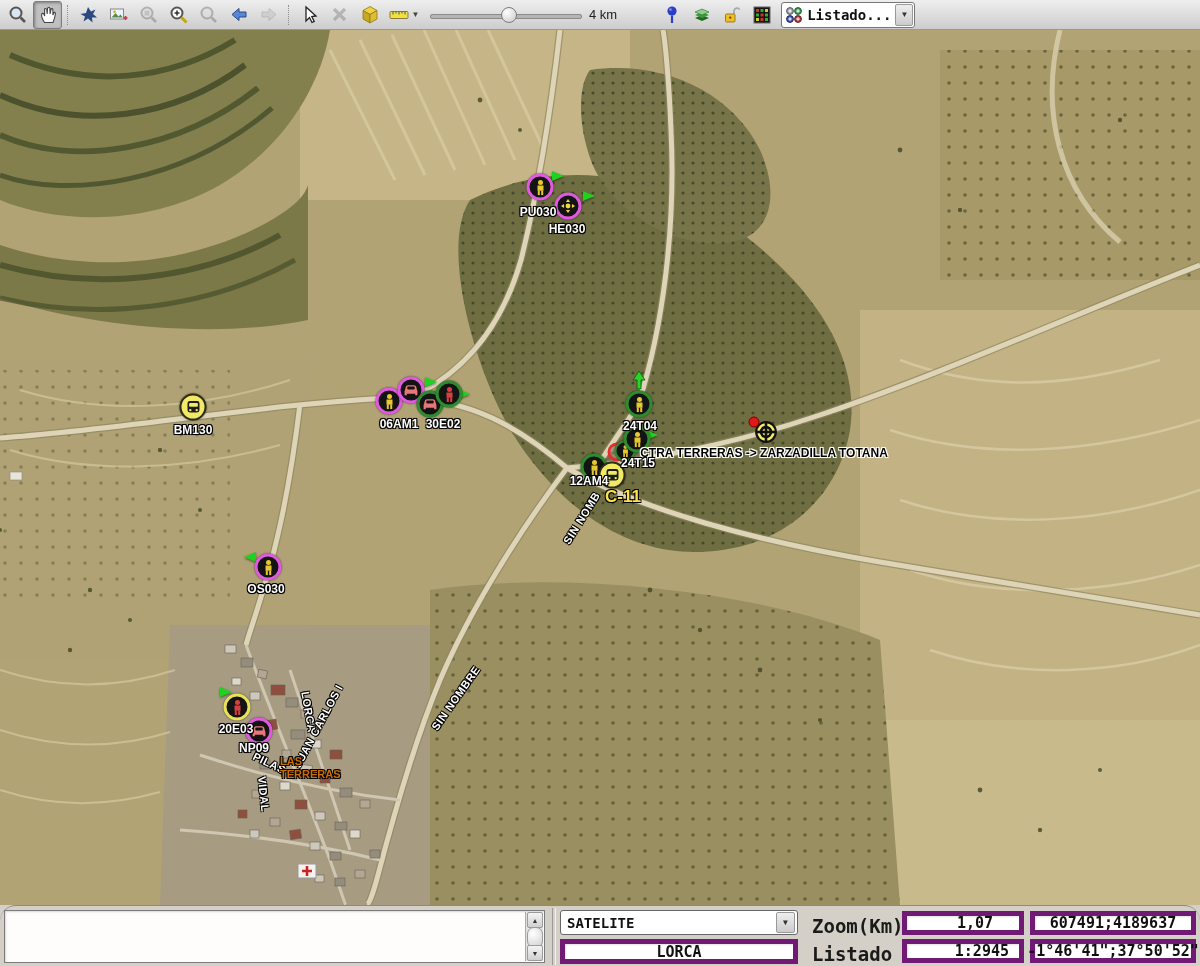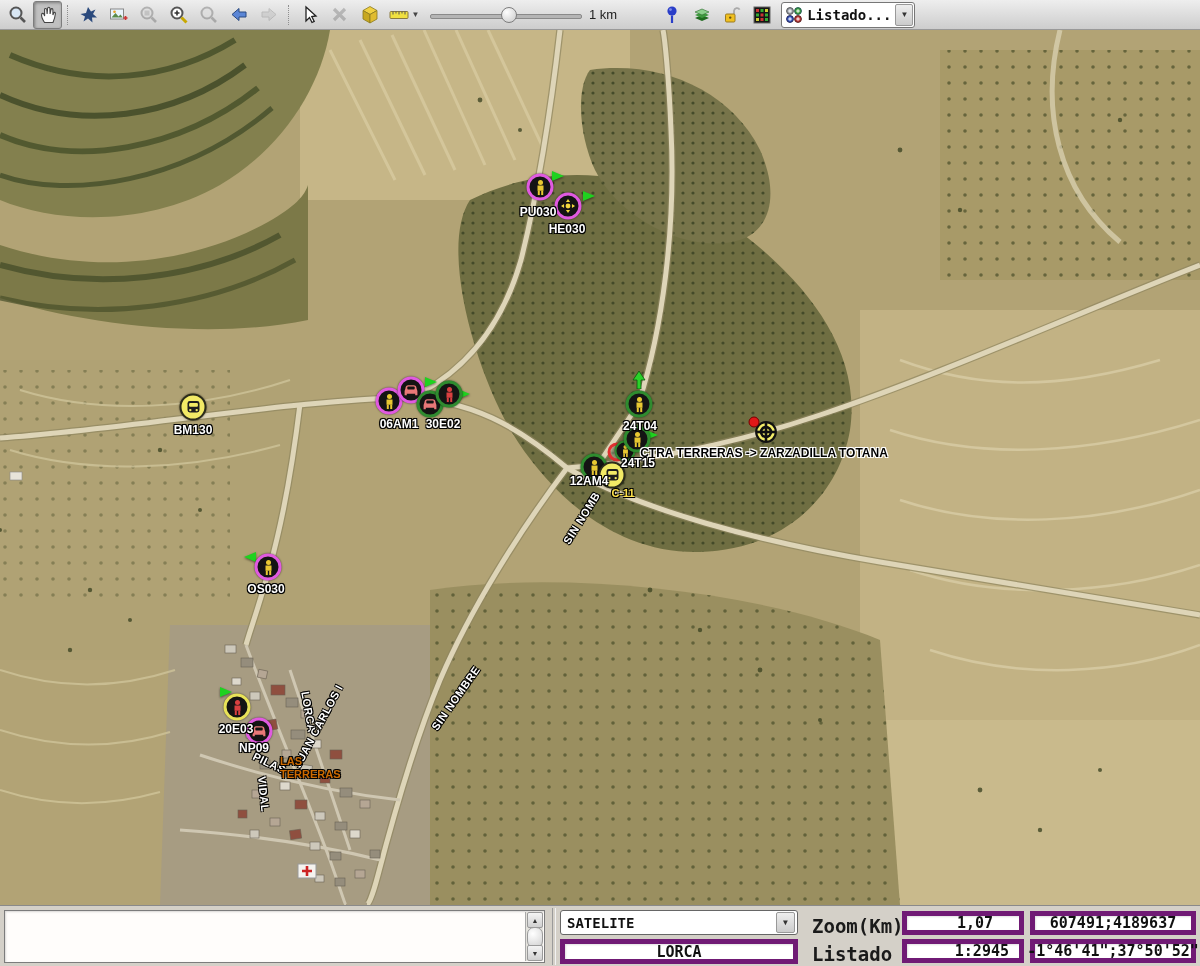--- a/index.html
+++ b/index.html
@@ -31,21 +31,21 @@
   .map svg.bg{position:absolute;left:0;top:0;}
   .mlabel{position:absolute;transform:translate(-50%,0);font-weight:bold;font-size:12px;color:#fff;
     white-space:nowrap;z-index:30;
     text-shadow:-1px -1px 0 #000,1px -1px 0 #000,-1px 1px 0 #000,1px 1px 0 #000,0 0 2px #000;}
   .street{position:absolute;font-weight:bold;font-size:11px;color:#fff;letter-spacing:.5px;
     white-space:nowrap;z-index:5;
     text-shadow:-1px -1px 0 #000,1px -1px 0 #000,-1px 1px 0 #000,1px 1px 0 #000;}
   .wplabel{position:absolute;transform:translate(-50%,0);font-weight:bold;font-size:12px;color:#000;
     white-space:nowrap;z-index:30;
     text-shadow:-1px -1px 0 #fff,1px -1px 0 #fff,-1px 1px 0 #fff,1px 1px 0 #fff,0 0 2px #fff;}
-  .roadref{position:absolute;transform:translate(-50%,0);font-weight:bold;font-size:11px;color:#ffe24a;
+  .roadref{position:absolute;transform:translate(-50%,0);font-weight:bold;font-size:17px;color:#ffe24a;
     white-space:nowrap;z-index:6;
     text-shadow:-1px -1px 0 #000,1px -1px 0 #000,-1px 1px 0 #000,1px 1px 0 #000;}
   .place{position:absolute;font-weight:bold;font-size:11px;color:#cd6a00;line-height:13px;z-index:5;
     text-shadow:-1px -1px 0 #000,1px -1px 0 #000,-1px 1px 0 #000,1px 1px 0 #000;}
   .unit{position:absolute;width:21px;height:21px;border-radius:50%;background:#141414;
     border:3px solid #e05ae0;display:flex;align-items:center;justify-content:center;
     transform:translate(-50%,-50%);z-index:20;box-shadow:0 0 2px rgba(0,0,0,.6);}
   .unit.rg{border-color:#2f8b2f;}
   .unit.ry{border-color:#e8e258;}
   .unit.small{width:17px;height:17px;border-width:2px;z-index:18;}
@@ -57,21 +57,21 @@
   .flag.r{border-left:12px solid #1fd21f;}
   .flag.l{border-right:12px solid #1fd21f;}
   .uparrow{position:absolute;transform:translate(-50%,-50%);z-index:15;}
   .redring{position:absolute;width:13px;height:13px;border:3px solid #e03030;border-radius:50%;
     transform:translate(-50%,-50%);z-index:17;background:rgba(255,255,255,.25);}
   .wp{position:absolute;transform:translate(-50%,-50%);z-index:20;}
   .reddot{position:absolute;width:9px;height:9px;background:#e01818;border-radius:50%;
     transform:translate(-50%,-50%);z-index:21;border:1px solid #700;}
   
   .statusbar{position:absolute;left:0;top:905px;width:1200px;height:61px;background:#d4d0c8;
-    border-top:1px solid #8a8a8a;box-sizing:border-box;}
+    border-top:1px solid #8a8a8a;box-sizing:border-box;border-radius:16px;}
   .listbox{position:absolute;left:4px;top:4px;width:541px;height:53px;background:#fffdfb;
     border:1px solid #7c7c7c;box-shadow:inset 1px 1px 2px rgba(0,0,0,.15);box-sizing:border-box;}
   .sbar{position:absolute;right:1px;top:1px;width:17px;height:49px;background:#e4e2dc;
     border-left:1px solid #aaa;}
   .sbar .sbtn{position:absolute;left:1px;width:14px;height:14px;background:linear-gradient(#f4f4f4,#d0d0d0);
     border:1px solid #9a9a9a;border-radius:2px;font-size:7px;color:#333;display:flex;
     align-items:center;justify-content:center;}
   .sbar .up{top:0;} .sbar .dn{bottom:0;}
   .sbar .sthumb{position:absolute;left:1px;top:15px;width:14px;height:19px;border-radius:7px;
     background:radial-gradient(circle at 35% 30%,#fff,#cfcfcf);border:1px solid #9a9a9a;}
@@ -198,21 +198,21 @@
     <svg width="22" height="20" viewBox="0 0 22 20">
       <rect x="1" y="6.5" width="18" height="7" rx="1" fill="#f0e040" stroke="#8a7a40"></rect>
       <path d="M4,6.5 v3 M7,6.5 v2 M10,6.5 v3 M13,6.5 v2 M16,6.5 v3" stroke="#555" stroke-width="1"></path>
     </svg>
     <span class="caret">▼</span>
   </div>
   <div class="slider">
     <div class="track"></div>
     <div class="thumb"></div>
   </div>
-  <span class="scale-text">1 km</span>
+  <span class="scale-text">4 km</span>
   <div style="width:28px"></div>
   <div class="tbtn">
     <svg width="20" height="20" viewBox="0 0 20 20">
       <circle cx="10" cy="6" r="4.6" fill="#2a3ec8"></circle>
       <circle cx="8.5" cy="4.6" r="1.4" fill="#7c8ae8"></circle>
       <path d="M10,10.5 L10,18" stroke="#2a3ec8" stroke-width="2.2"></path>
     </svg>
   </div>
   <div class="tbtn">
     <svg width="20" height="20" viewBox="0 0 20 20">

